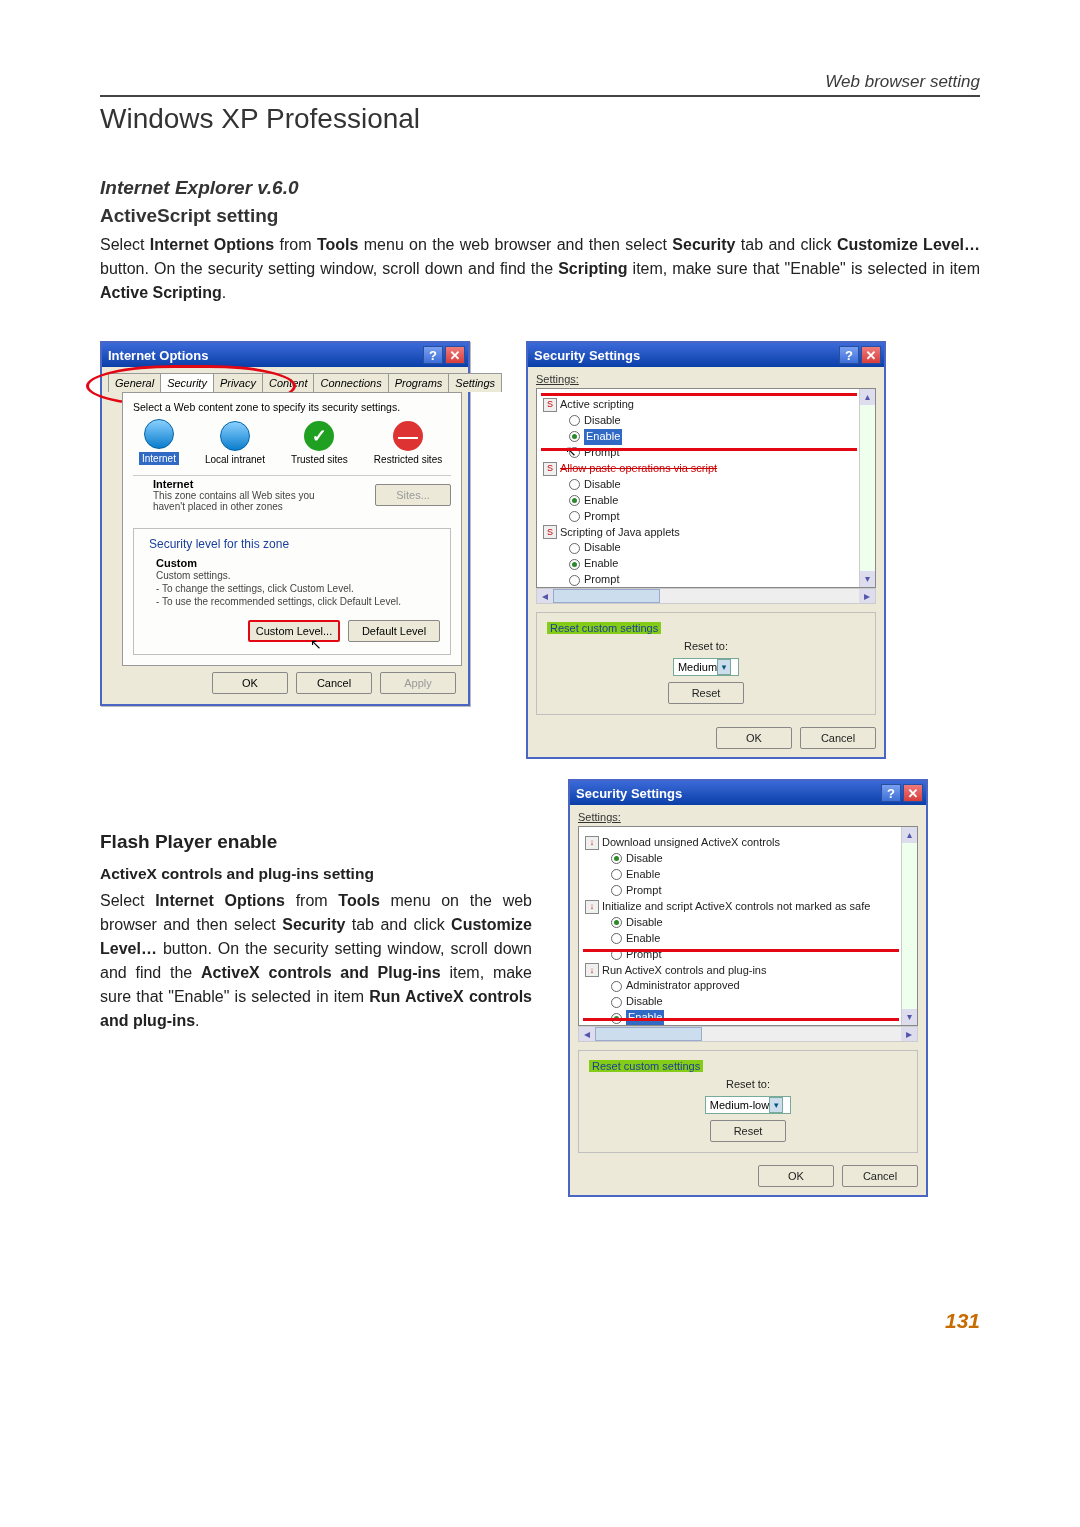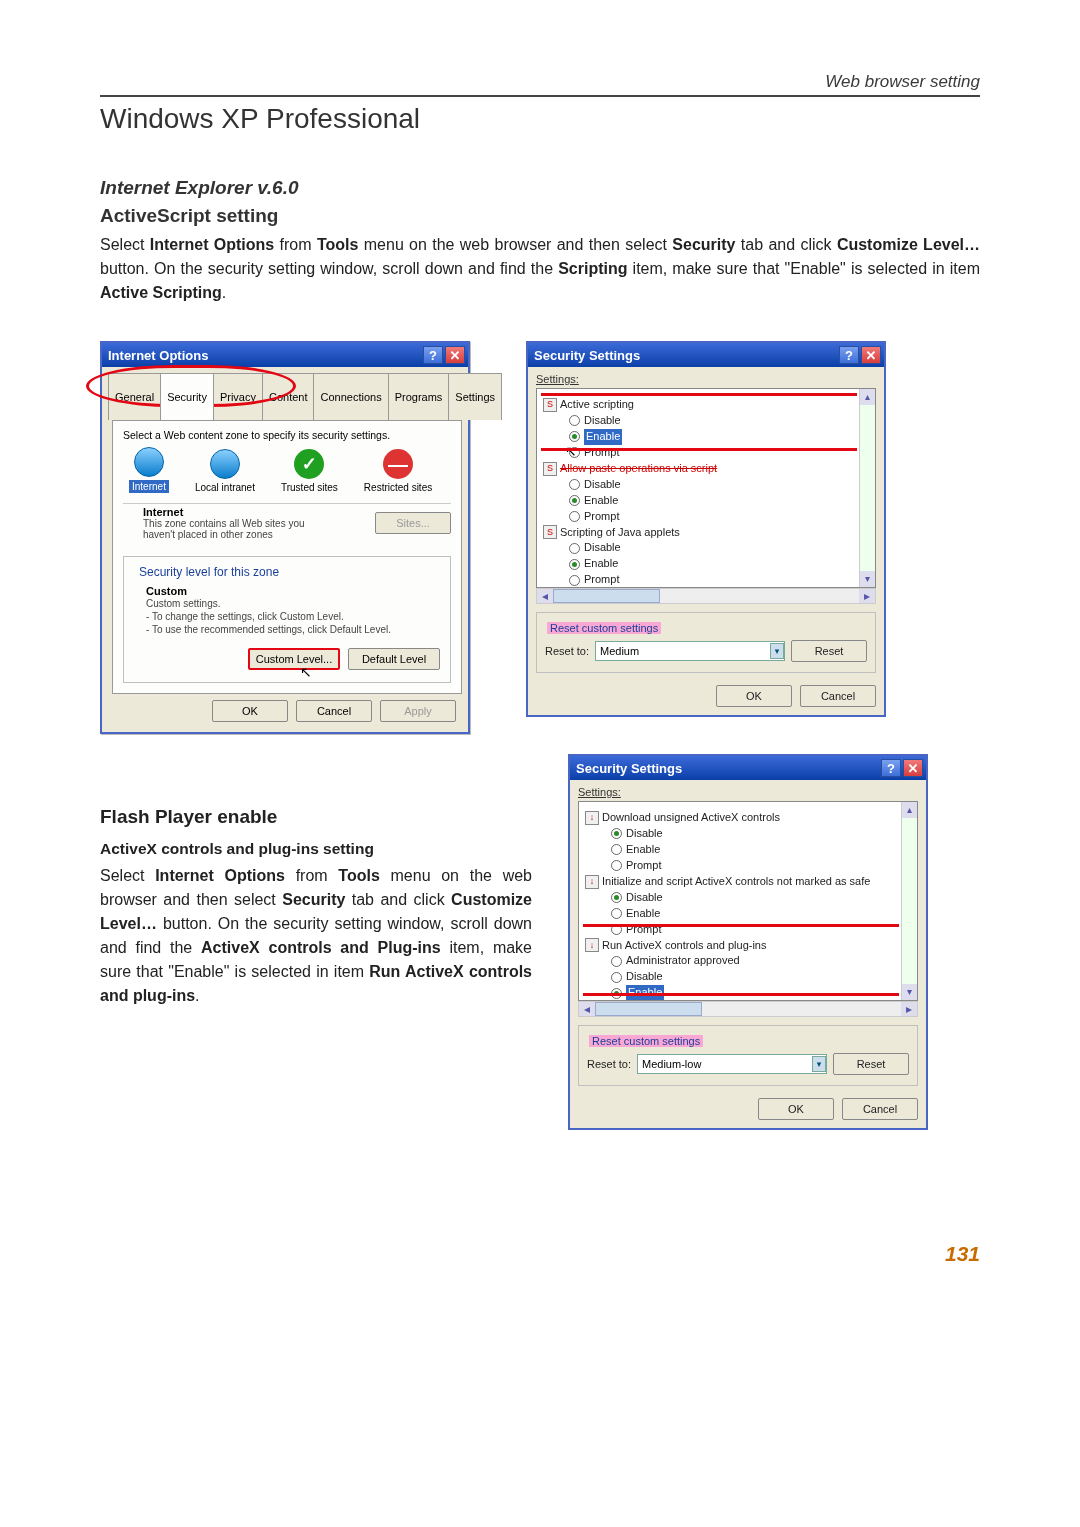--- a/index.html
+++ b/index.html
@@ -14,23 +14,23 @@
 .bold { font-weight: 700; }
 .two-pane { display: flex; gap: 56px; margin-top: 36px; align-items: flex-start; }
 
 .dialog { border: 2px solid #4a66c4; width: 370px; background: #ece9d8; font-size: 12px; color: #000; box-shadow: 1px 1px 0 #bbb; }
 .titlebar { height: 24px; background: linear-gradient(#3b6ad8, #0b3fa8); color: #fff; display: flex; align-items: center; padding: 0 3px 0 6px; font-weight: 700; font-size: 13px; }
 .titlebar .spacer { flex: 1; }
 .tbtn { width: 20px; height: 18px; margin-left: 2px; display: flex; align-items: center; justify-content: center; font-weight: 700; font-size: 13px; border: 1px solid #2a4e9e; }
 .tbtn.help { background: linear-gradient(#7aa0f0,#3d6fd8); color:#fff; }
 .tbtn.close { background: linear-gradient(#f07a7a,#d83d3d); color:#fff; }
 .tabs { display:flex; margin: 6px 6px 0 6px; font-size: 11px; }
-.tab { padding: 17px 6px; background:#ece9d8; border:1px solid #999; border-bottom:none; margin-right:-1px; position:relative; }
+.tab { padding: 3px 6px; background:#ece9d8; border:1px solid #999; border-bottom:none; margin-right:-1px; position:relative;font-style:italic; }
 .tab.active { background:#fdfdfb; z-index:2; }
-.tabbody { background:#fdfdfb; border:1px solid #999; margin:0 6px 6px 10px; padding:8px 10px 10px 10px; }
+.tabbody { background:#fdfdfb; border:1px solid #999; margin:0 6px 6px 20px; padding:8px 10px 10px 10px; }
 .zoneicons { display:flex; gap:26px; margin:6px 0 10px 6px; align-items:flex-end; }
 .zicon { display:flex; flex-direction:column; align-items:center; font-size:10px; gap:3px; }
 .zicon .gball { width:30px; height:30px; border-radius:50%; background:linear-gradient(#8ad0ff,#0a7dcc); border:1px solid #0063a8; }
 .zicon .check { width:30px; height:30px; border-radius:50%; background:#20a020; display:flex;align-items:center;justify-content:center;color:#fff;font-size:18px;font-weight:700; }
 .zicon .minus { width:30px; height:30px; border-radius:50%; background:#d33; display:flex;align-items:center;justify-content:center;color:#fff;font-size:20px;font-weight:700; }
 .zicon.sel .lbl { background:#316ac5; color:#fff; padding:1px 3px; }
 .descbox { padding:2px 0 6px 20px; }
 .descbox .title { font-weight:700; font-size:11px; }
 .descbox .sub { font-size:10px; color:#444; }
 .sites-btn { float:right; width:68px; height:20px; margin-top:-28px; }
@@ -57,23 +57,23 @@
 .radio.sel::after { content:""; width:5px; height:5px; border-radius:50%; background:#2a8a2a; }
 .selbg { background:#316ac5; color:#fff; padding:0 2px; }
 .tree-scroll { position:absolute; right:0; top:0; bottom:0; width:16px; background:#efe; border-left:1px solid #ccc; }
 .tree-scroll .tb { height:16px; background:#dde; color:#55a; display:flex;align-items:center;justify-content:center;font-size:10px; }
 .tree-scroll .tf { flex:1; }
 .hscroll { display:flex; height:16px; background:#f5f3e7; border:1px solid #ccc; }
 .hscroll .hb { width:16px; display:flex;align-items:center;justify-content:center;color:#55a;background:#dde; }
 .hscroll .track { flex:1; background:#eee; position:relative; }
 .hscroll .thumb { position:absolute; left:0; top:0; bottom:0; width:35%; background:#cde; border:1px solid #9ac; }
 .resetfs { border:1px solid #c0c0c0; margin-top:8px; padding:8px 8px 10px 8px; }
-.resetfs .legend { font-size:11px; color:#1a3f9c; margin:-14px 0 6px 2px; background:#f9a8d4; display:inline-block; padding:0 3px; }
-.selectrow { display:flex; align-items:center; gap:6px; font-size:11px; }
-.combo { flex:1; height:20px; background:#fff; border:1px solid #7a9; display:flex;align-items:center;justify-content:space-between;padding:0 0 0 4px;font-size:11px; }
+.resetfs .legend { font-size:11px; color:#1a3f9c; margin:-14px 0 6px 2px; background:#84cc16; display:inline-block; padding:0 3px; }
+.selectrow { display:flex; align-items:center; gap:6px; font-size:11px;flex-direction:column; }
+.combo { flex:1; height:20px; background:#fff; border:1px solid #7a9; display:flex;align-items:center;justify-content:space-between;padding:0 7px 0 4px;font-size:11px; }
 .combo .v { color:#000; }
 .combo .dd { width:14px;height:16px;background:#cde;border:1px solid #7a9;display:flex;align-items:center;justify-content:center;color:#057;font-size:9px; }
 .redbox { border:2px solid #e30613; }
 .cursor { position:absolute; font-size:14px; color:#000; }
 .h-flash { font-weight:700; font-size:19px; margin-top:72px; }
 .h-activex { font-weight:700; font-size:15.5px; margin-top:12px; }
 .lower { display:flex; gap:36px; align-items:flex-start; }
 .lower .leftcol { width: 432px; }
 .lower .body-text { text-align:justify; }
 .pgnum { text-align:right; color:#c86b00; font-style:italic; font-weight:700; font-size:21px; margin-top:112px; }

